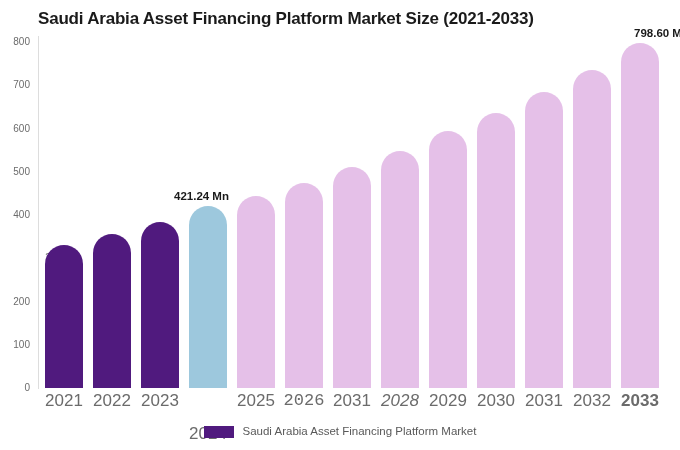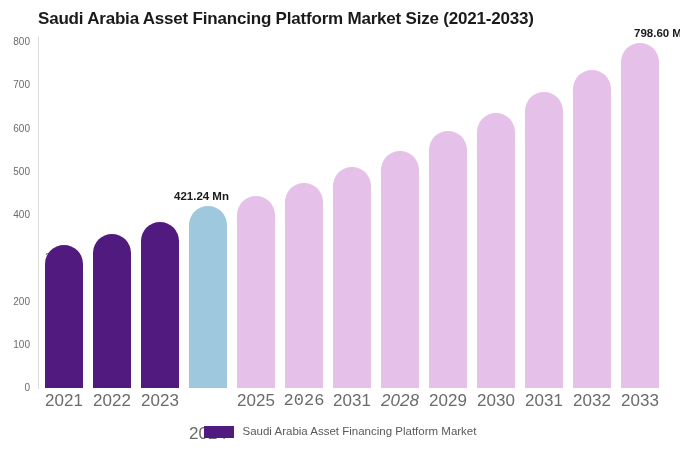--- a/index.html
+++ b/index.html
@@ -198,21 +198,21 @@
       <div class="x-tick-label" style="left: 136px;">2023</div>
       <div class="x-tick-label" style="left: 184px; margin-top: 33px;">2024</div>
       <div class="x-tick-label" style="left: 232px;">2025</div>
       <div class="x-tick-label" style="left: 280px; font-family: Liberation Mono, monospace;">2026</div>
       <div class="x-tick-label" style="left: 328px;">2031</div>
       <div class="x-tick-label" style="left: 376px; font-style: italic;">2028</div>
       <div class="x-tick-label" style="left: 424px;">2029</div>
       <div class="x-tick-label" style="left: 472px;">2030</div>
       <div class="x-tick-label" style="left: 520px;">2031</div>
       <div class="x-tick-label" style="left: 568px;">2032</div>
-      <div class="x-tick-label" style="left: 616px;">2033</div>
+      <div class="x-tick-label" style="left: 616px; font-weight: bold;">2033</div>
     </div>
 
   <div id="data-labels">
       <div class="data-label" style="top: 189.814px; left: 174px;">421.24 Mn</div>
       <div class="data-label" style="top: 26.6055px; left: 634px;">798.60 Mn</div>
     </div>
 
   <div id="legend">
     <div id="legend-item">
       <span id="legend-swatch" style="background: rgb(80, 26, 126);"></span>

